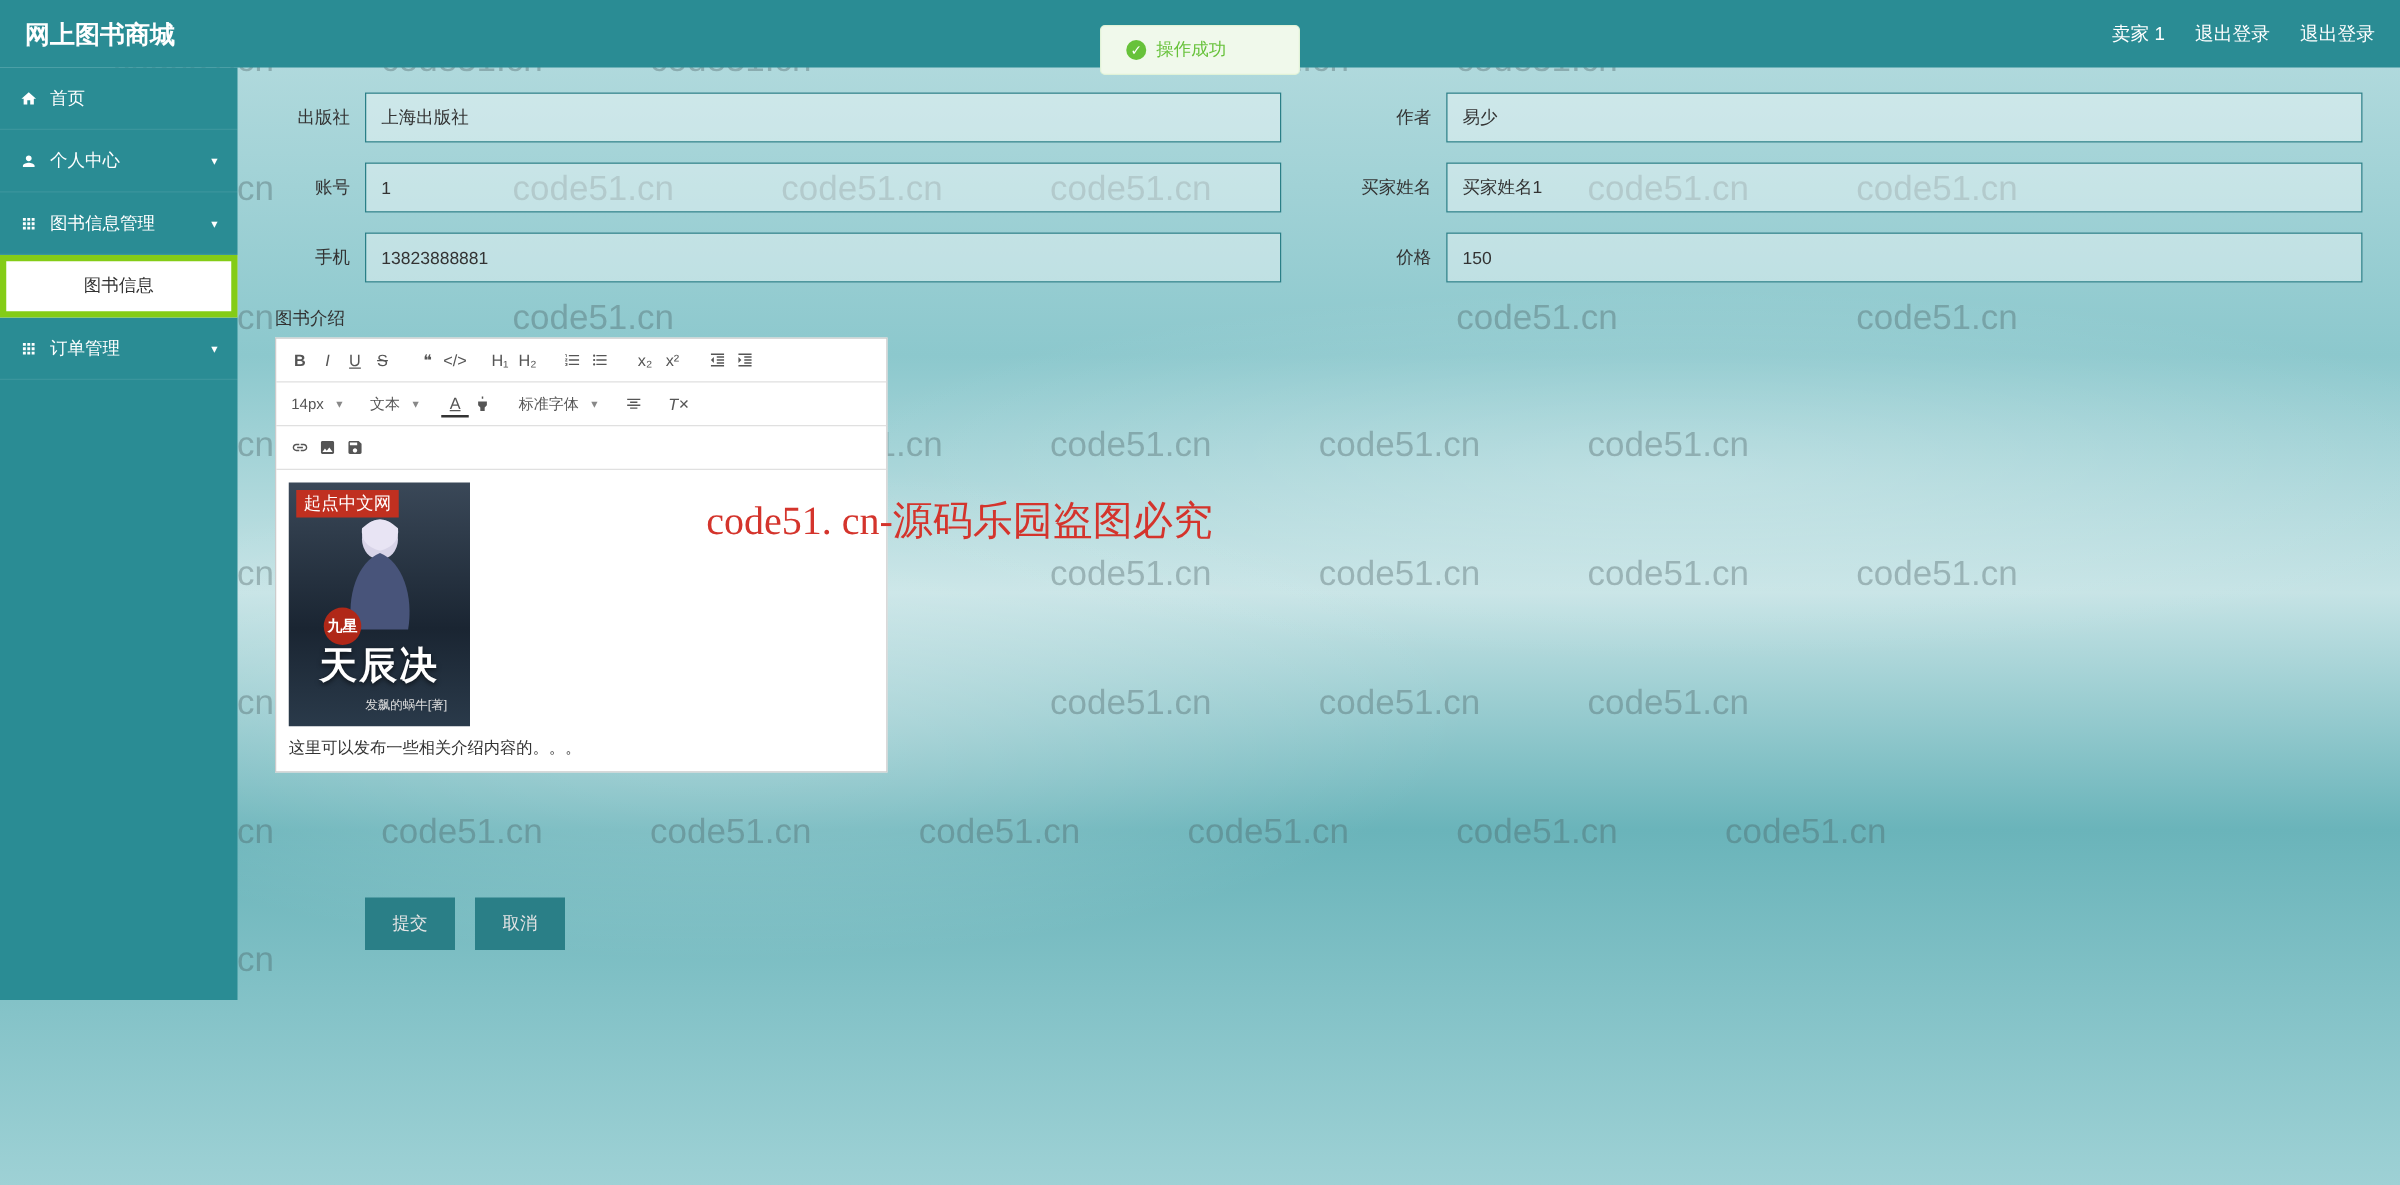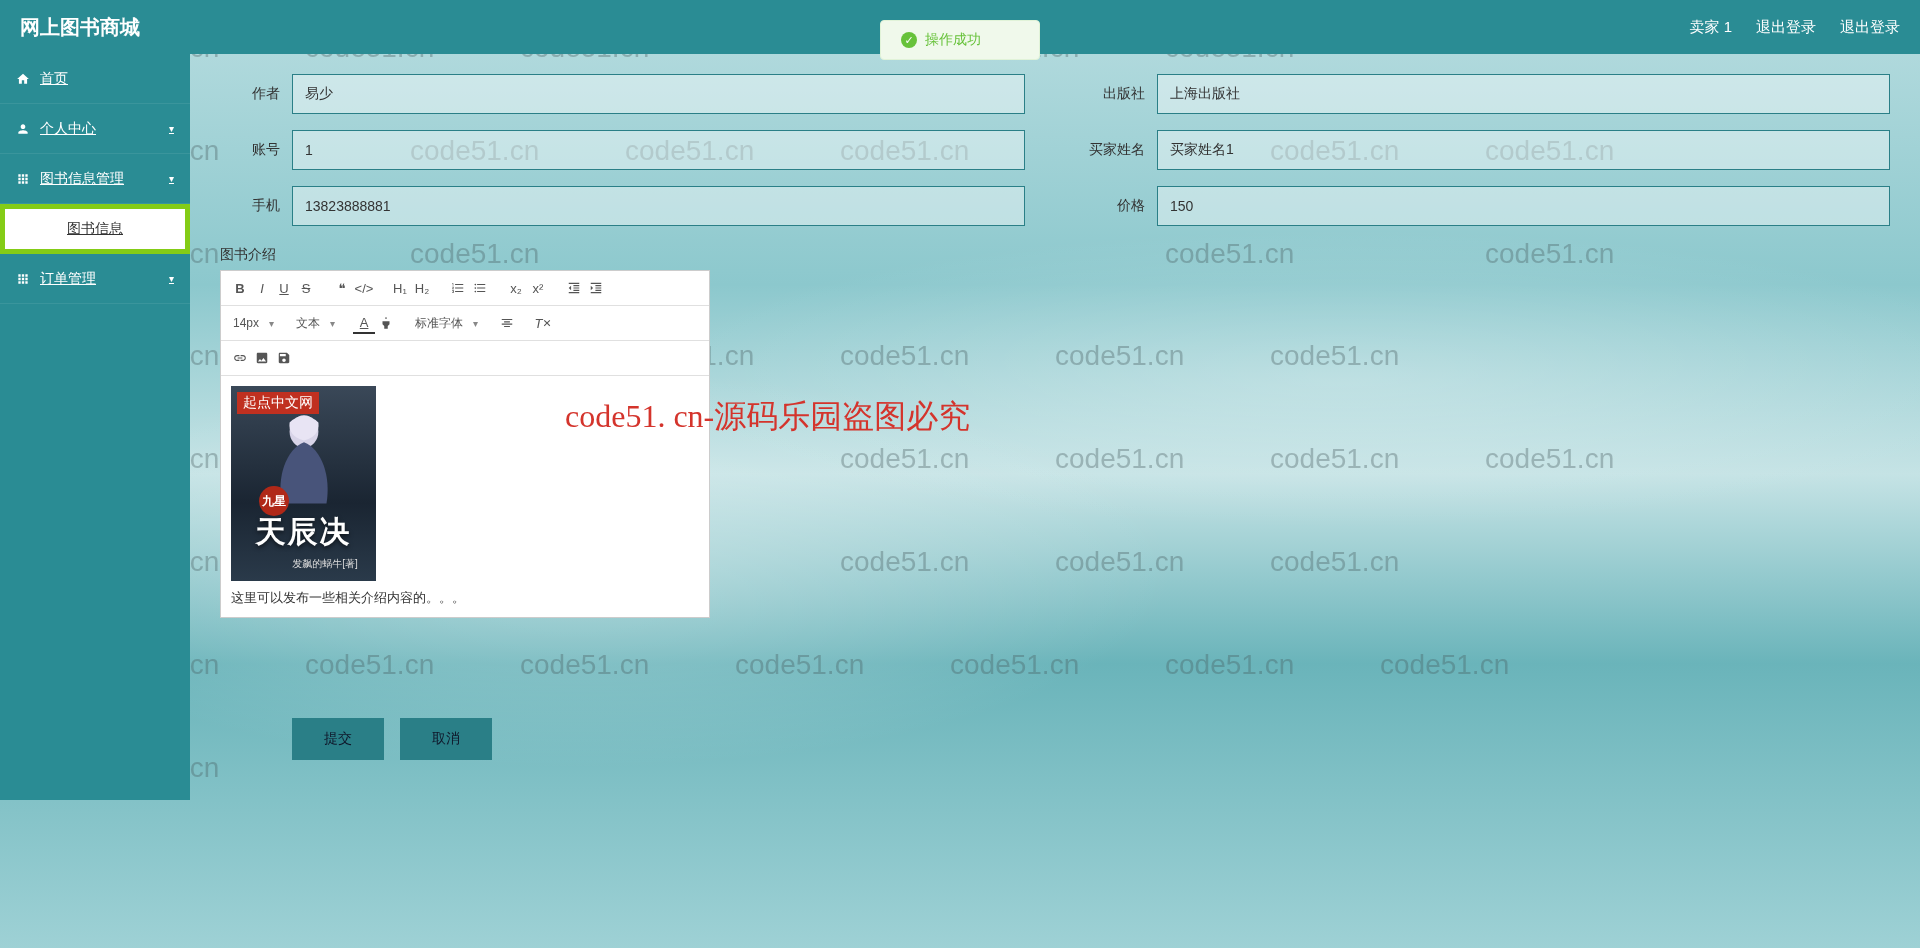--- a/index.html
+++ b/index.html
@@ -50,21 +50,20 @@
 .menu-item {
   display: flex;
   align-items: center;
   height: 50px;
   padding: 0 16px;
   color: #fff;
   font-size: 14px;
   cursor: pointer;
   border-bottom: 1px solid rgba(255,255,255,0.08);
   gap: 10px;
-  text-decoration: underline;
 }
 .menu-item.sub {
   background: #fff;
   color: #333;
   justify-content: center;
   border: 5px solid #84cc16;
 }
 .menu-icon { width: 14px; height: 14px; display: inline-flex; align-items: center; justify-content: center; }
 .menu-icon svg { width: 14px; height: 14px; fill: currentColor; }
 .chevron { margin-left: auto; font-size: 10px; }
@@ -144,23 +143,23 @@
   text-shadow: 0 2px 4px rgba(0,0,0,0.6);
   letter-spacing: 2px;
 }
 .cover-author {
   position: absolute; bottom: 10px; left: 0; right: 0;
   text-align: center; color: #ddd; font-size: 10px; padding-left: 43px;
 }
 .editor-text { font-size: 13px; color: #333; }
 .actions { margin-top: 100px; display: flex; gap: 16px; padding-left: 72px; }
 .btn {
-  padding: 12px 32px;
+  padding: 12px 22px;
   background: #2a7f87;
-  color: #0f172a;
+  color: #e5e5e5;
   border: none;
   font-size: 14px;
   cursor: pointer;
 }
 .toast {
   position: absolute;
   top: 20px; left: 50%; transform: translateX(-50%);
   background: #f0f9eb;
   border: 1px solid #e1f3d8;
   color: #67c23a;
@@ -284,26 +283,26 @@
         </span>
       <span>订单管理</span>
       <span class="chevron">▾</span>
     </div>
   </div>
 
   <div class="content">
 
     <div class="form-row">
       <div class="form-col">
+        <label class="form-label">出版社</label>
+        <input class="form-input" value="上海出版社" style="">
+      </div>
+      <div class="form-col">
         <label class="form-label">作者</label>
         <input class="form-input" value="易少" style="">
-      </div>
-      <div class="form-col">
-        <label class="form-label">出版社</label>
-        <input class="form-input" value="上海出版社" style="">
       </div>
     </div>
 
     <div class="form-row">
       <div class="form-col">
         <label class="form-label">账号</label>
         <input class="form-input" value="1" style="">
       </div>
       <div class="form-col">
         <label class="form-label">买家姓名</label>

